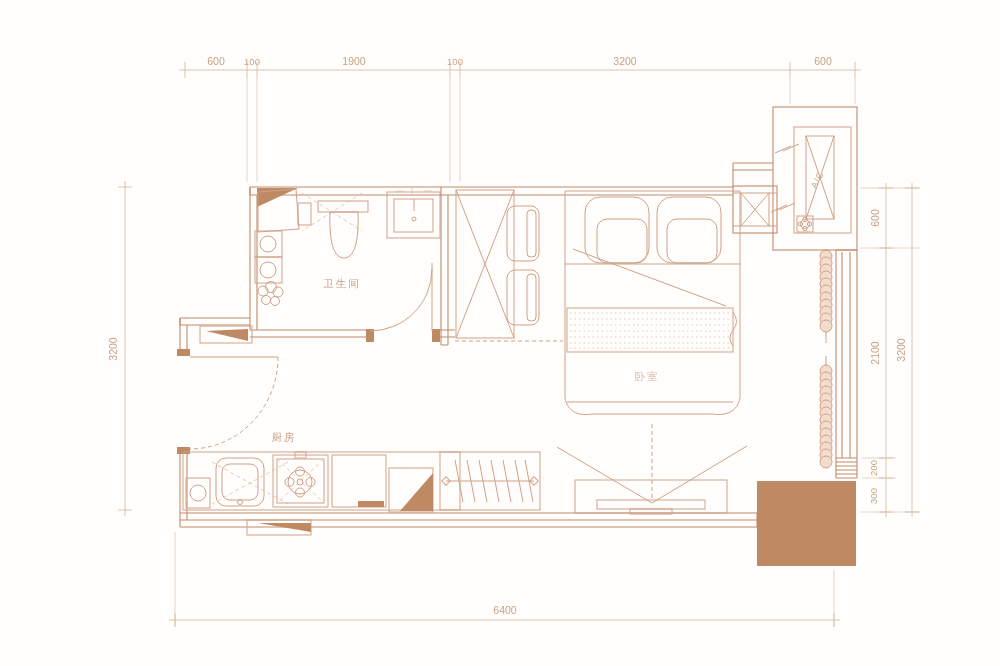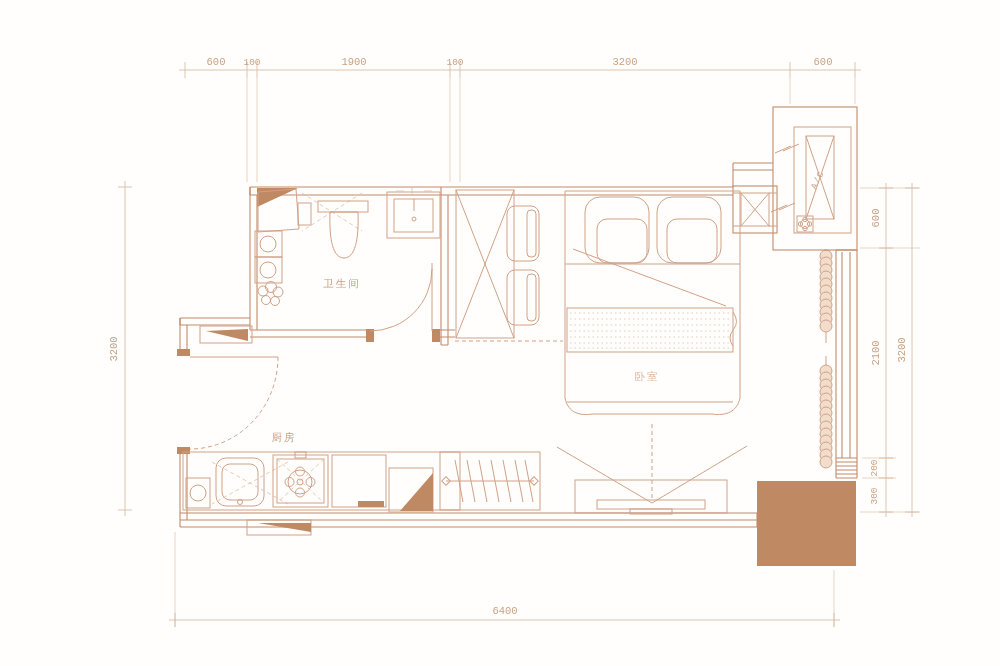--- a/index.html
+++ b/index.html
@@ -1,17 +1,17 @@
 <!DOCTYPE html>
 <html><head>
 <meta charset="utf-8">
 <style>
   html,body{margin:0;padding:0;background:#ffffff;}
   .stage{position:relative;width:1000px;height:666px;background:#fffefd;
-         font-family:Liberation Mono, monospace;overflow:hidden;}
+         font-family:Liberation Sans, sans-serif;overflow:hidden;}
   svg{display:block;}
   
   .w    {stroke:#c28a6b;stroke-width:1.1;fill:none;}
   .f    {stroke:#d0a187;stroke-width:1;fill:none;}
   .lt   {stroke:#ddbfa7;stroke-width:.8;fill:none;}
   .dash {stroke-dasharray:4,3;}
   .dot  {stroke-dasharray:1.5,3;}
   .dim  {stroke:#d8bda6;stroke-width:.9;fill:none;}
   .ext  {stroke:#e2cab4;stroke-width:.8;fill:none;}
   .brown{fill:#bf8a63;stroke:none;}

